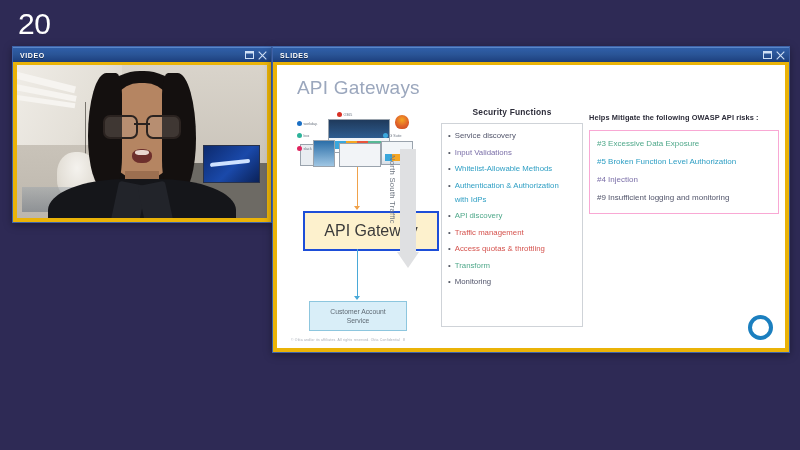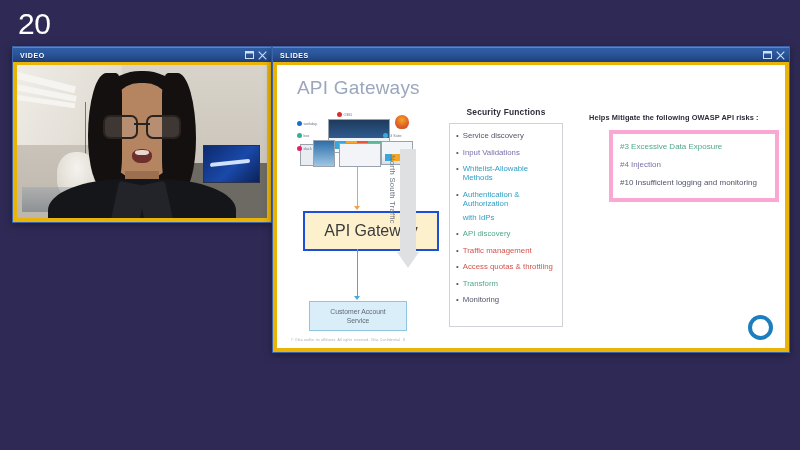--- a/index.html
+++ b/index.html
@@ -150,35 +150,35 @@
   .nstraffic{position:absolute;left:106px;top:36px;width:22px;height:126px;}
   .nsbar{position:absolute;left:3px;top:0;width:16px;height:104px;background:#dfe0e2;}
   .nshead{position:absolute;left:0;top:103px;width:0;height:0;
      border-left:11px solid transparent;border-right:11px solid transparent;
      border-top:16px solid #dfe0e2;}
   .nstext{position:absolute;left:0;top:6px;width:104px;
      transform:rotate(90deg);transform-origin:left top;
      font-size:7.6px;color:#6e7580;letter-spacing:.3px;white-space:nowrap;}
 
   
-  .secwrap{position:absolute;left:172px;top:42px;width:114px;}
+  .secwrap{position:absolute;left:164px;top:42px;width:142px;}
   .sechead{text-align:center;font-size:8.4px;font-weight:bold;color:#2d2d3a;
      margin-bottom:6px;letter-spacing:.2px;}
   .secbox{border:1px solid #cfd3d8;padding:7px 6px 9px 6px;min-height:186px;}
   .secitem{font-size:7.8px;line-height:9px;margin-bottom:7.5px;
      display:flex;gap:4px;align-items:flex-start;}
   .secitem .bul{color:#555a66;line-height:9px;}
   .secitem .cont{flex:1;}
   .secitem .sub{display:block;margin-top:5px;}
 
   
   .owwrap{position:absolute;left:312px;top:48px;width:190px;}
   .owhead{font-size:7.4px;font-weight:bold;color:#2d2d3a;margin-bottom:8px;
      letter-spacing:.1px;}
-  .owbox{border:4px solid #f9a8d4;padding:8px 7px 9px 7px;margin-left:20px;}
+  .owbox{border:1px solid #f9a8d4;padding:8px 7px 9px 7px;}
   .owitem{font-size:8px;line-height:10px;margin-bottom:8px;}
   .owitem:last-child{margin-bottom:1px;}
 
   .footer{position:absolute;left:14px;bottom:6px;font-size:3.4px;color:#a7adb6;
      letter-spacing:.2px;}
   .pagenum{position:absolute;left:126px;bottom:6px;font-size:3.4px;color:#a7adb6;}
   .oktamark{position:absolute;right:12px;bottom:8px;width:17px;height:17px;
      border-radius:50%;border:4.2px solid #1b7fbf;
      box-shadow:0 0 0 1px rgba(255,255,255,.0);}
 </style>
@@ -383,22 +383,23 @@
           </span>
         </div>
 
       </div>
     </div>
 
     <div class="owwrap">
       <div class="owhead">Helps Mitigate the following OWASP API risks :</div>
       <div class="owbox">
         <div class="owitem" style="color:#4fa88a">#3 Excessive Data Exposure</div>
+        <div class="owitem" style="color:#2f9fc4">#5 Broken Function Level Authorization</div>
         <div class="owitem" style="color:#7b6fa8">#4 Injection</div>
-        <div class="owitem" style="color:#52556b">#10 Insufficient logging and monitoring</div>
+        <div class="owitem" style="color:#52556b">#9 Insufficient logging and monitoring</div>
       </div>
     </div>
 
     <div class="footer">© Okta and/or its affiliates. All rights reserved.  Okta Confidential</div>
     <div class="pagenum">8</div>
     <div class="oktamark"></div>
 
   </div>
 </div>
 

